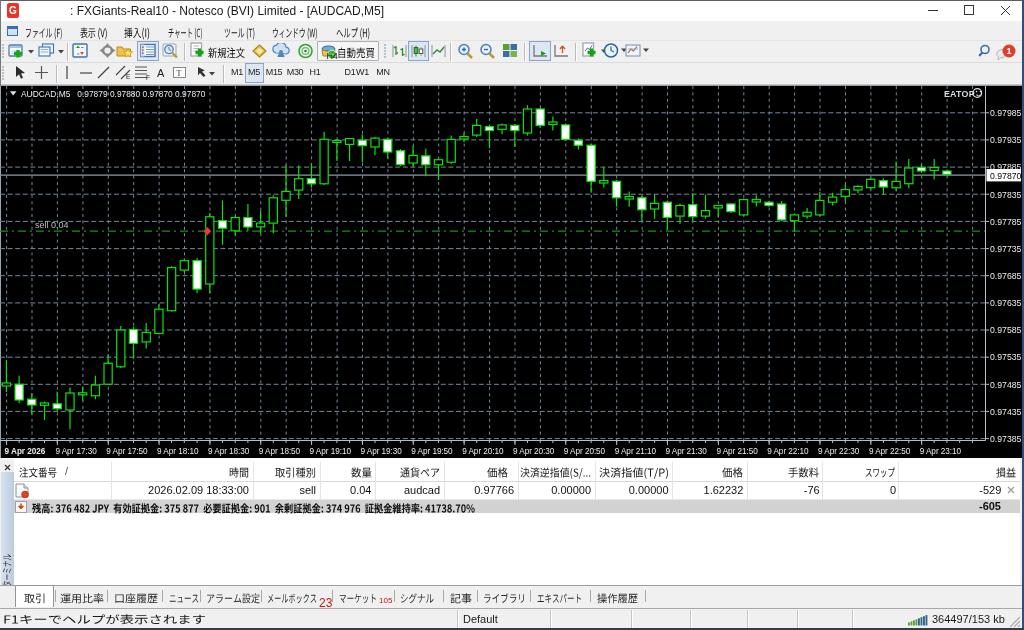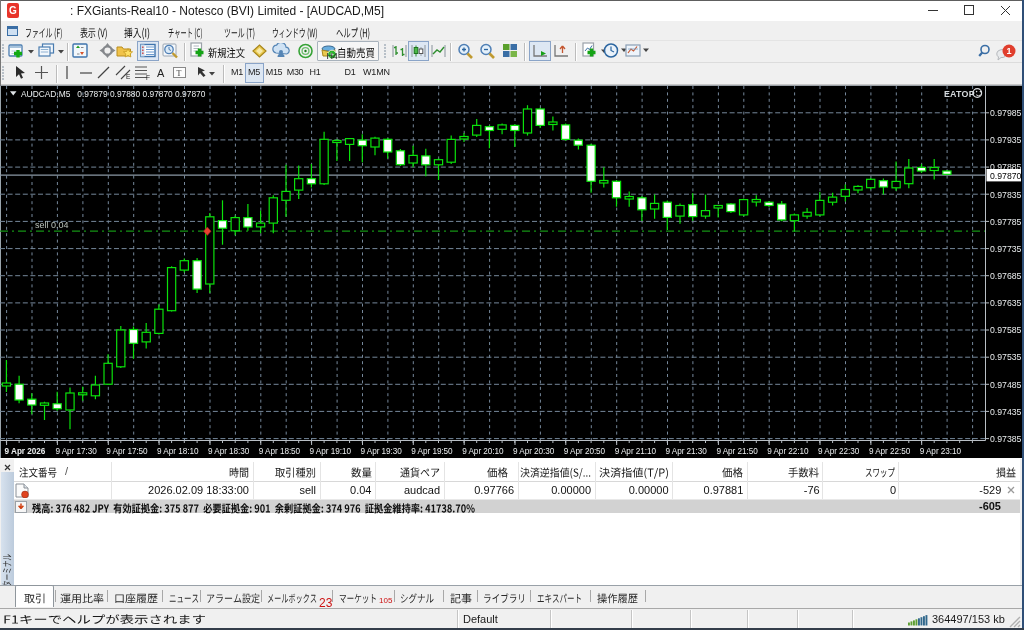--- a/index.html
+++ b/index.html
@@ -244,21 +244,21 @@
   </svg>
 <div class="abs" style="left:223px;top:65px;width:1px;height:18px;background:#bcbcbc;box-shadow:1px 0 0 #ffffff"></div>
 <div class="abs" style="left:245px;top:63px;width:19px;height:20px;background:#dde7f3;border:1px solid #8aa4c8"></div>
 <div class="abs" style="left:237px;top:67px;width:20px;margin-left:-10px;text-align:center;font-size:9px;color:#222;letter-spacing:-0.3px">M1</div>
 <div class="abs" style="left:254px;top:67px;width:20px;margin-left:-10px;text-align:center;font-size:9px;color:#222;letter-spacing:-0.3px">M5</div>
 <div class="abs" style="left:274px;top:67px;width:20px;margin-left:-10px;text-align:center;font-size:9px;color:#222;letter-spacing:-0.3px">M15</div>
 <div class="abs" style="left:295px;top:67px;width:20px;margin-left:-10px;text-align:center;font-size:9px;color:#222;letter-spacing:-0.3px">M30</div>
 <div class="abs" style="left:315px;top:67px;width:20px;margin-left:-10px;text-align:center;font-size:9px;color:#222;letter-spacing:-0.3px">H1</div>
 <div class="abs" style="left:332px;top:51px;width:20px;margin-left:-10px;text-align:center;font-size:9px;color:#222;letter-spacing:-0.3px">H4</div>
 <div class="abs" style="left:350px;top:67px;width:20px;margin-left:-10px;text-align:center;font-size:9px;color:#222;letter-spacing:-0.3px">D1</div>
-<div class="abs" style="left:366px;top:67px;width:20px;margin-left:-10px;text-align:right;font-size:9px;color:#222;letter-spacing:-0.3px">W1</div>
+<div class="abs" style="left:366px;top:67px;width:20px;margin-left:-10px;text-align:left;font-size:9px;color:#222;letter-spacing:-0.3px">W1</div>
 <div class="abs" style="left:383px;top:67px;width:20px;margin-left:-10px;text-align:center;font-size:9px;color:#222;letter-spacing:-0.3px">MN</div>
 <div class="abs" style="left:1px;top:85px;width:1021px;height:1px;background:#9aa0a6"></div>
 <div style="position:absolute;left:0px;top:86px;">
     <svg width="1024" height="372" viewBox="0 0 1024 372" style="display:block">
       <rect x="0" y="0" width="1024" height="372" fill="#000"></rect>
       <line x1="0.5" y1="0" x2="0.5" y2="372" stroke="#9aa5ad" stroke-width="1"></line>
       <line x1="6.6" y1="0" x2="6.6" y2="354.5" stroke="#76889b" stroke-width="1" stroke-dasharray="3,3.4"></line>
       <line x1="32.0" y1="0" x2="32.0" y2="354.5" stroke="#76889b" stroke-width="1" stroke-dasharray="3,3.4"></line>
       <line x1="57.4" y1="0" x2="57.4" y2="354.5" stroke="#76889b" stroke-width="1" stroke-dasharray="3,3.4"></line>
       <line x1="82.9" y1="0" x2="82.9" y2="354.5" stroke="#76889b" stroke-width="1" stroke-dasharray="3,3.4"></line>
@@ -684,21 +684,21 @@
     <path d="M9 1 l0 4 4 0" fill="#dde3e9" stroke="#8a9097" stroke-width="1"></path>
     <circle cx="10" cy="11.5" r="3.4" fill="#e0431f" stroke="#9c2c12" stroke-width="0.6"></circle>
   </svg>
 <div class="abs lt" style="left:99px;top:484px;width:150px;text-align:right">2026.02.09 18:33:00</div>
 <div class="abs lt" style="left:166px;top:484px;width:150px;text-align:right">sell</div>
 <div class="abs lt" style="left:221.5px;top:484px;width:150px;text-align:right">0.04</div>
 <div class="abs lt" style="left:290px;top:484px;width:150px;text-align:right">audcad</div>
 <div class="abs lt" style="left:364px;top:484px;width:150px;text-align:right">0.97766</div>
 <div class="abs lt" style="left:441px;top:484px;width:150px;text-align:right">0.00000</div>
 <div class="abs lt" style="left:518.5px;top:484px;width:150px;text-align:right">0.00000</div>
-<div class="abs lt" style="left:593.3px;top:484px;width:150px;text-align:right">0.97881</div>
+<div class="abs lt" style="left:593.3px;top:484px;width:150px;text-align:right">1.62232</div>
 <div class="abs lt" style="left:669.7px;top:484px;width:150px;text-align:right">-76</div>
 <div class="abs lt" style="left:746px;top:484px;width:150px;text-align:right">0</div>
 <div class="abs lt" style="left:851.3px;top:484px;width:150px;text-align:right">-529</div>
 <svg class="abs" style="left:1007px;top:486px" width="8" height="8">
     <path d="M1 1 l6 6 M7 1 l-6 6" stroke="#9a9a9a" stroke-width="1.3"></path>
   </svg>
 <div class="abs" style="left:14px;top:500px;width:1006px;height:13px;background:#d2d2d2"></div>
 <svg class="abs" style="left:15px;top:501px" width="13" height="12">
     <rect x="0.5" y="0.5" width="11" height="11" fill="#f6f6f6" stroke="#9aa0a6"></rect>
     <path d="M6 2.5 v5 M6 7.5 l-2.4-2.7 M6 7.5 l2.4-2.7" stroke="#d04113" stroke-width="1.5" fill="none"></path>

